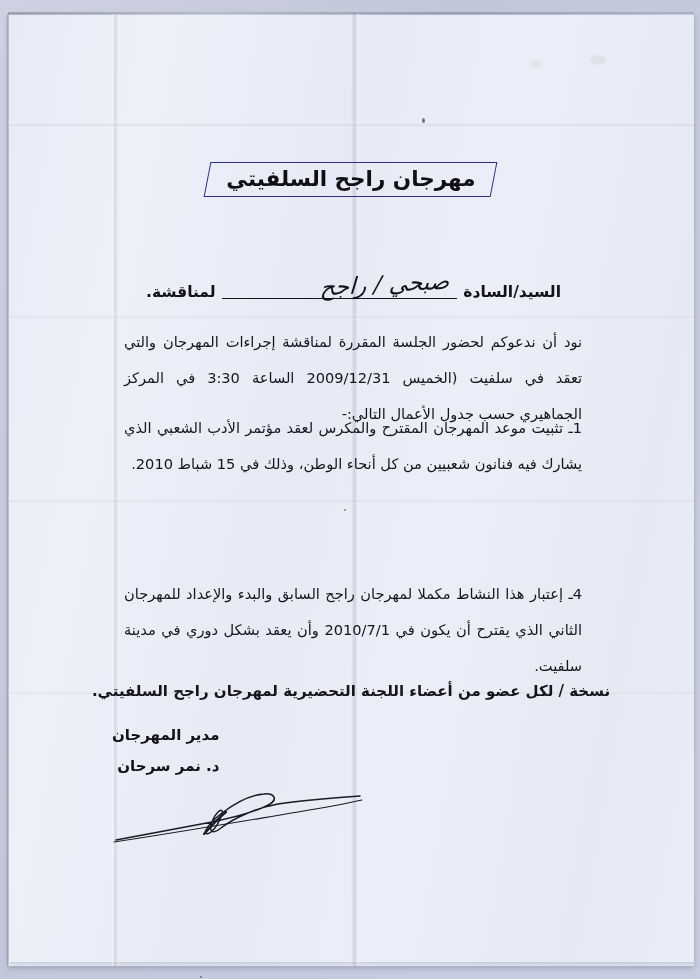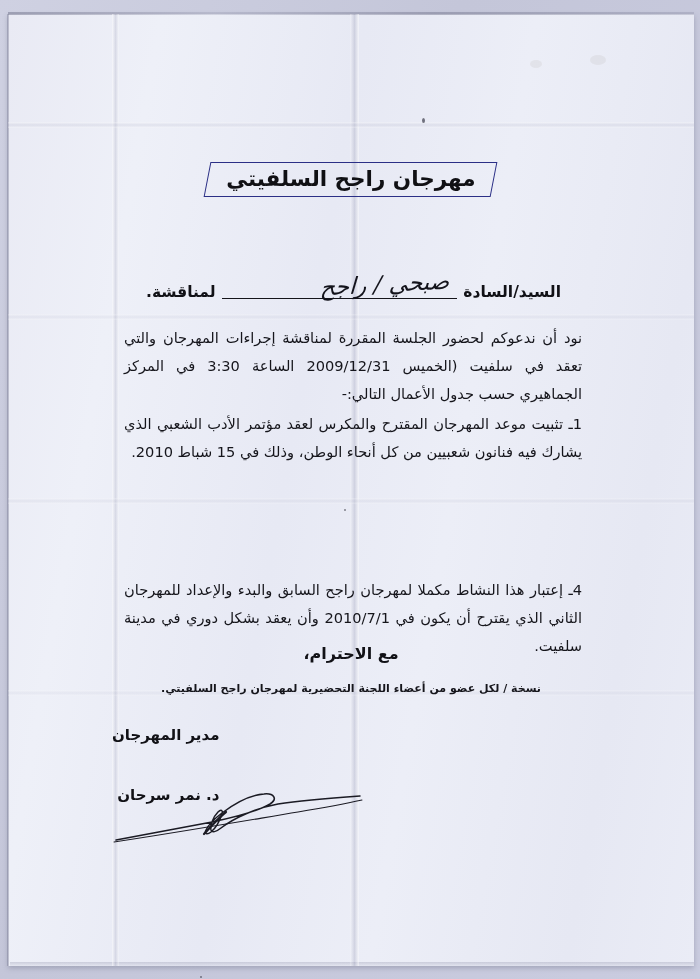--- a/index.html
+++ b/index.html
@@ -173,21 +173,21 @@
     letter-spacing: -1px;
   }
   .sal-honorific { white-space: nowrap; padding-bottom: 1px; }
 
   .body-block {
     position: absolute;
     left: 116px;
     right: 112px;
     text-align: justify;
     font-size: 14.6px;
-    line-height: 28px;
+    line-height: 36px;
     color: #15151b;
   }
   .body-block.intro  { top: 310px; }
   .body-block.it1    { top: 396px; }
   .body-block.it2    { top: 458px; }
   .body-block.it3    { top: 522px; }
   .body-block.it4    { top: 562px; }
 
   .regards {
     position: absolute;
@@ -196,36 +196,36 @@
     text-align: center;
     font-size: 16px;
     font-weight: bold;
     color: #111116;
   }
   .copy-note {
     position: absolute;
     top: 668px;
     left: 0; right: 0;
     text-align: center;
-    font-size: 11px;
+    font-size: 15px;
     font-weight: bold;
     color: #15151b;
   }
   .sig-block {
     position: absolute;
     left: 104px;
     top: 712px;
     text-align: right;
     direction: rtl;
   }
   .sig-role {
     font-size: 15px;
     font-weight: bold;
     color: #111116;
-    margin-bottom: 42px;
+    margin-bottom: 13px;
   }
   .sig-name {
     font-size: 15px;
     font-weight: bold;
     color: #111116;
   }
   .sig-draw {
     position: absolute;
     left: 100px;
     top: 768px;
@@ -279,21 +279,20 @@
         <span class="sal-hand">صبحي / راجح</span>
       </span>
       <span class="sal-honorific">لمناقشة.</span>
     </div>
 
     <div class="body-block intro">نود أن ندعوكم لحضور الجلسة المقررة لمناقشة إجراءات المهرجان والتي تعقد في سلفيت (الخميس 2009/12/31 الساعة 3:30 في المركز الجماهيري حسب جدول الأعمال التالي:-</div>
 
     <div class="body-block it1">1ـ تثبيت موعد المهرجان المقترح والمكرس لعقد مؤتمر الأدب الشعبي الذي يشارك فيه فنانون شعبيين من كل أنحاء الوطن، وذلك في 15 شباط 2010.</div>
     <div class="body-block it4">4ـ إعتبار هذا النشاط مكملا لمهرجان راجح السابق والبدء والإعداد للمهرجان الثاني الذي يقترح أن يكون في 2010/7/1 وأن يعقد بشكل دوري في مدينة سلفيت.</div>
 
-    <div class="regards">مع الاحترام،</div>
 
     <div class="copy-note">نسخة / لكل عضو من أعضاء اللجنة التحضيرية لمهرجان راجح السلفيتي.</div>
 
     <div class="sig-block">
       <div class="sig-role">مدير المهرجان</div>
       <div class="sig-name">د. نمر سرحان</div>
     </div>
 
     <svg class="sig-draw" viewBox="0 0 260 80">
       <path d="M8,58 C40,52 72,46 104,40 C128,35 150,29 162,22

